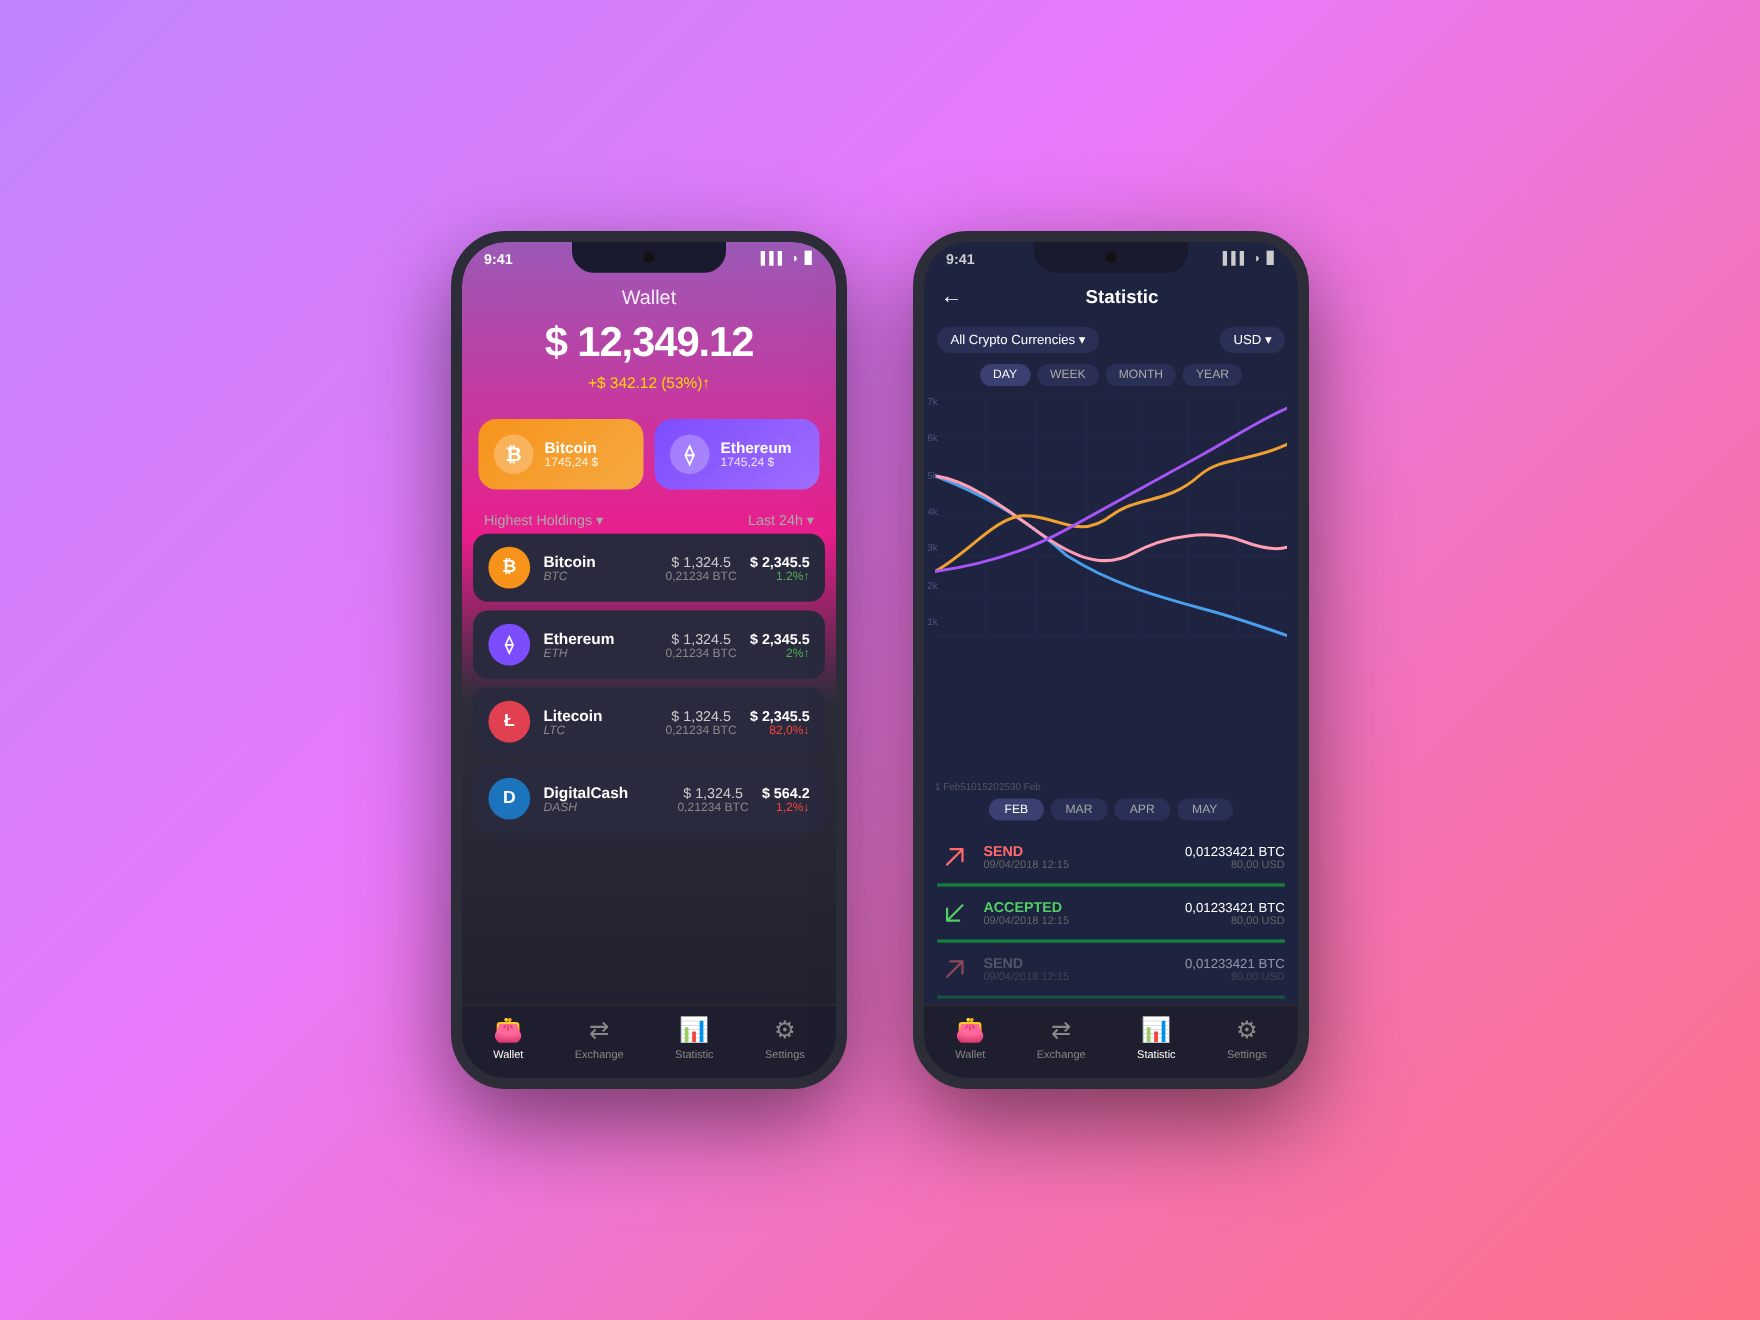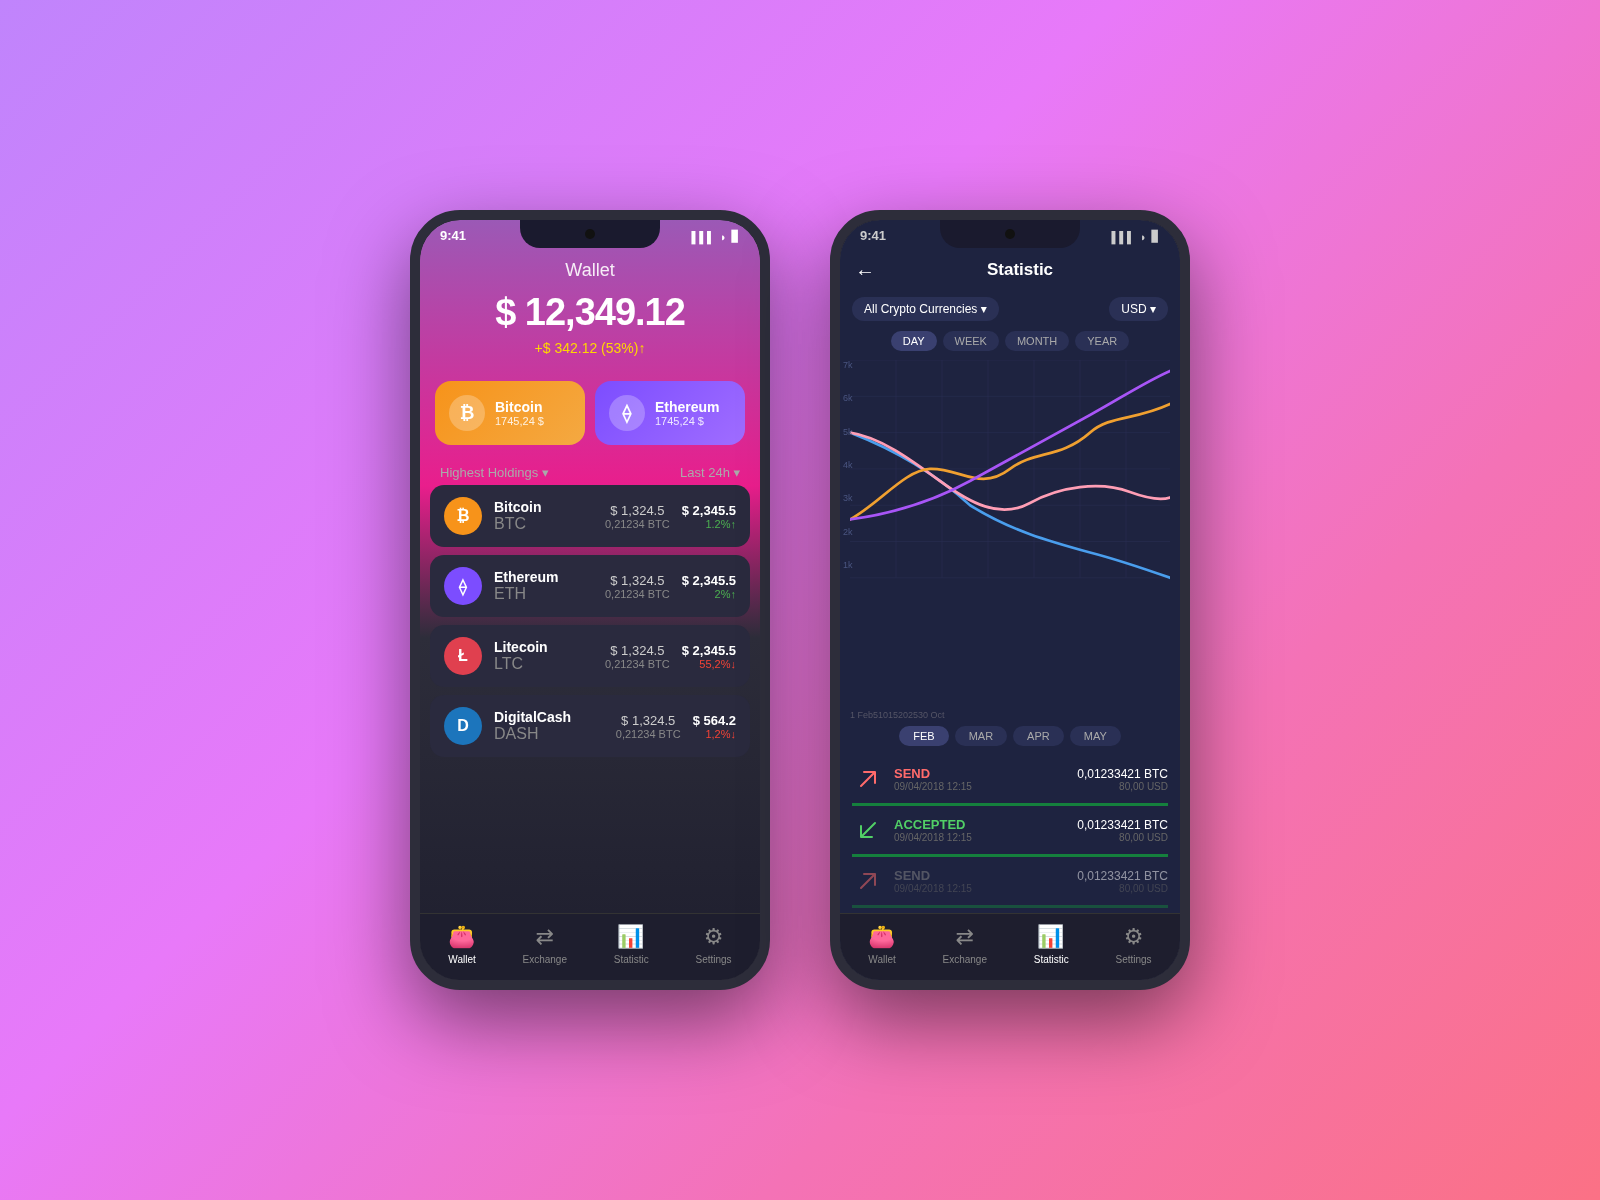--- a/index.html
+++ b/index.html
@@ -49,21 +49,21 @@
     }
     .notch-dot {
       width: 10px;
       height: 10px;
       background: #111;
       border-radius: 50%;
     }
     .status-bar {
       display: flex;
       justify-content: space-between;
-      align-items: flex-end;
+      align-items: flex-start;
       padding: 8px 20px 0;
       position: absolute;
       top: 0;
       left: 0;
       right: 0;
       z-index: 50;
     }
     .status-time {
       font-size: 13px;
       font-weight: 600;
@@ -170,21 +170,21 @@
       font-weight: 700;
       color: white;
       flex-shrink: 0;
     }
     .holding-icon.btc { background: #f7931a; }
     .holding-icon.eth { background: #7c4dff; }
     .holding-icon.ltc { background: #e0404f; }
     .holding-icon.dash { background: #1c75bc; }
     .holding-info { flex: 1; }
     .holding-name { font-size: 14px; font-weight: 600; color: white; }
-    .holding-symbol { font-size: 16px; color: #888; }
+    .holding-symbol { font-size: 11px; color: #888; font-style: italic; }
     .holding-mid { text-align: center; }
     .holding-price { font-size: 13px; color: #ccc; }
     .holding-btc { font-size: 11px; color: #888; }
     .holding-right { text-align: right; }
     .holding-value { font-size: 13px; font-weight: 600; color: white; }
     .holding-change-up { font-size: 11px; color: #4CAF50; }
     .holding-change-down { font-size: 11px; color: #f44336; }
 
     
     .bottom-nav {
@@ -431,21 +431,21 @@
           <div class="holding-info">
             <div class="holding-name">Litecoin</div>
             <div class="holding-symbol">LTC</div>
           </div>
           <div class="holding-mid">
             <div class="holding-price">$ 1,324.5</div>
             <div class="holding-btc">0,21234 BTC</div>
           </div>
           <div class="holding-right">
             <div class="holding-value">$ 2,345.5</div>
-            <div class="holding-change-down">55,2%↓</div>
+            <div class="holding-change-down">82,0%↓</div>
           </div>
         </div>
 
         <div class="holding-item">
           <div class="holding-icon dash">D</div>
           <div class="holding-info">
             <div class="holding-name">DigitalCash</div>
             <div class="holding-symbol">DASH</div>
           </div>
           <div class="holding-mid">
@@ -552,21 +552,21 @@
             <span>1k</span>
           </div></div>
 
       <div class="chart-labels-x">
         <span>1 Feb</span>
         <span>5</span>
         <span>10</span>
         <span>15</span>
         <span>20</span>
         <span>25</span>
-        <span>30 Oct</span>
+        <span>30 Feb</span>
       </div>
 
       <div class="month-tabs">
         <div class="month-tab active">FEB</div>
         <div class="month-tab">MAR</div>
         <div class="month-tab">APR</div>
         <div class="month-tab">MAY</div>
       </div>
 
       <div class="transactions">

